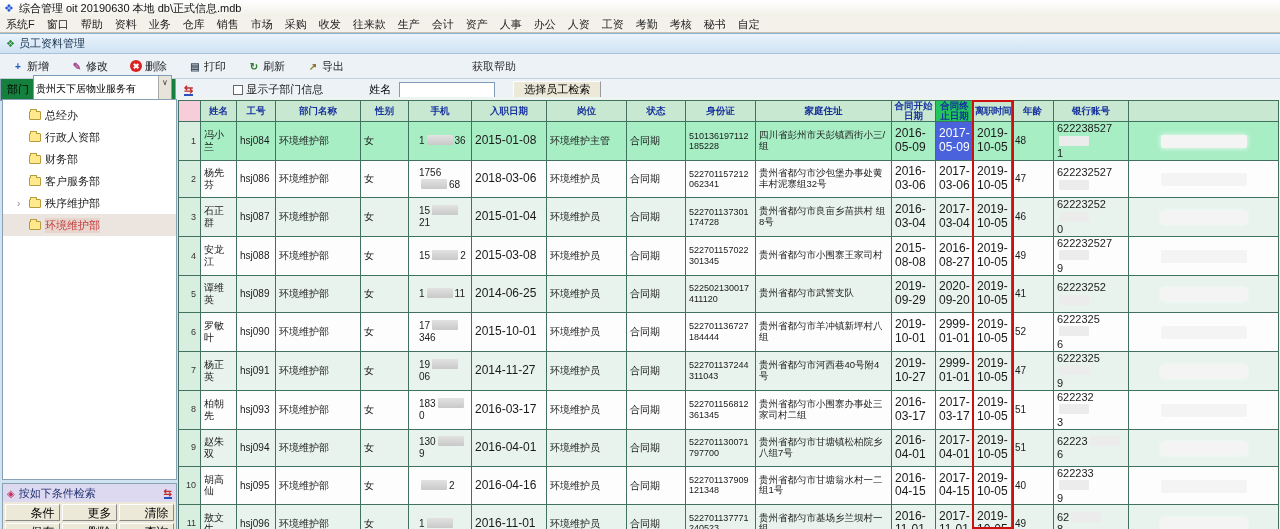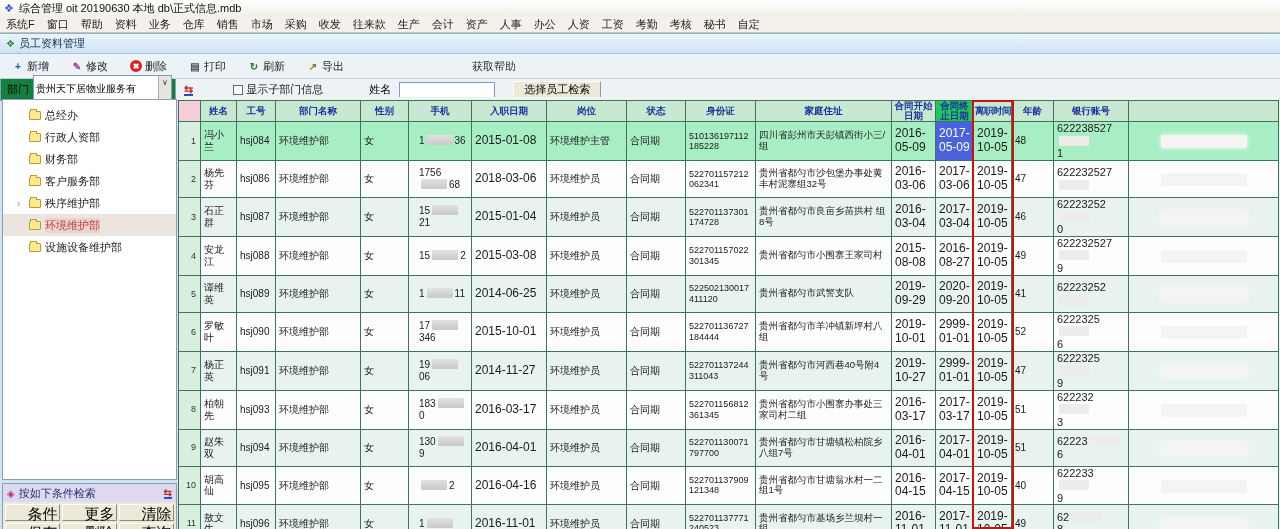--- a/index.html
+++ b/index.html
@@ -45,21 +45,21 @@
   .folder:before { content:""; position:absolute; left:0; top:-3px; width:5px; height:2px; background:#ffe98c; border:1px solid #b89b3a; border-bottom:none; }
   .tree-item.selected { background:#ece4de; }
   .tree-item.selected .lbl { color:#c23a3a; background:#e8d6ce; }
 
   
   .searchpanel { position:absolute; left:2px; top:483px; width:175px; background:#ece9d8; border:1px solid #8aa0b4; font-size:11px; }
   .sp-head { height:18px; background:#dcd9f0; display:flex; align-items:center; gap:4px; padding:0 4px; color:#203070; }
   .sp-ico { color:#c03060; font-size:10px; }
   .sp-swap { margin-left:auto; color:#c03030; font-weight:bold; border-bottom:2px solid #2a50c0; line-height:9px; font-size:10px; }
   .sp-btns { display:grid; grid-template-columns:1fr 1fr 1fr; gap:2px; padding:2px; }
-  .sp-btn { height:17px; background:#ece9d8; border:1px solid #888; border-top-color:#fff; border-left-color:#fff; font-size:15px; font-family:inherit; cursor:default;padding-left:20px; }
+  .sp-btn { height:17px; background:#ece9d8; border:1px solid #888; border-top-color:#fff; border-left-color:#fff; font-size:12px; font-family:inherit; cursor:default;padding-left:20px; }
 
   
   .gridwrap { position:absolute; left:178px; top:97px; width:1102px; height:432px; background:#eef4f0; padding-top:3px; overflow:hidden; }
   table { border-collapse:collapse; table-layout:fixed; width:1100px; }
   th, td { border:1px solid #40725f; overflow:hidden; vertical-align:middle; }
   thead tr { height:21px; }
   th { background:#c9e8d2; color:#16309c; font-size:9.5px; font-weight:bold; line-height:1.05; padding:0 1px; }
   th.th-num { background:#f6cdd8; }
   th.th-endsel { background:#22c55e; }
   th.th-leave { white-space:nowrap; letter-spacing:-0.5px; }
@@ -194,25 +194,20 @@
       </div>
       <div class="tree-item">
         <span class="arrow">›</span>
         <span class="folder"></span>
         <span class="lbl">秩序维护部</span>
       </div>
       <div class="tree-item selected">
         <span class="arrow"></span>
         <span class="folder"></span>
         <span class="lbl">环境维护部</span>
-      </div>
-      <div class="tree-item">
-        <span class="arrow"></span>
-        <span class="folder"></span>
-        <span class="lbl">设施设备维护部</span>
       </div>
     </div>
 
   <div class="searchpanel">
     <div class="sp-head">
       <span class="sp-ico">◈</span>
       <span>按如下条件检索</span>
       <span class="sp-swap">⇆</span>
     </div>
     <div class="sp-btns" id="sp-row1">

